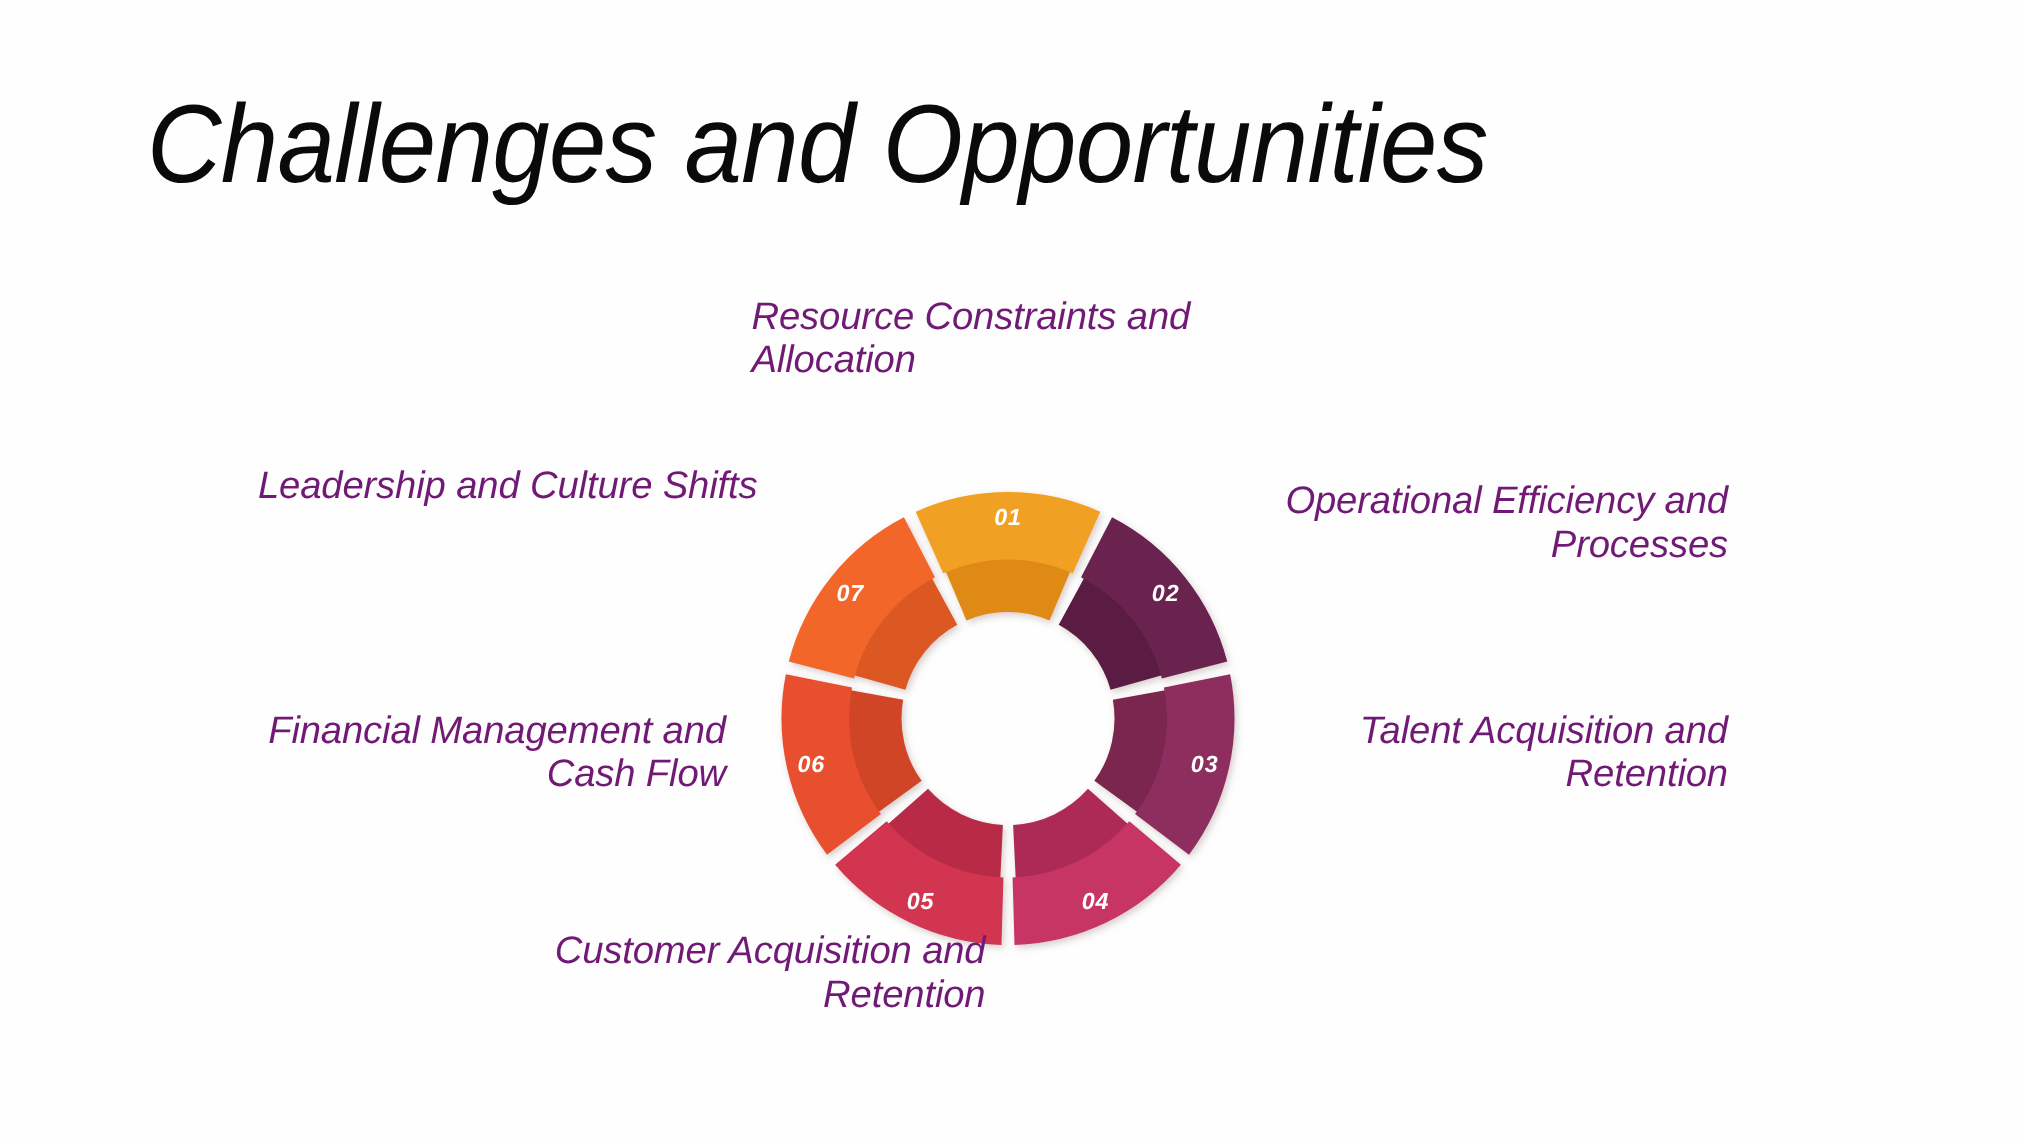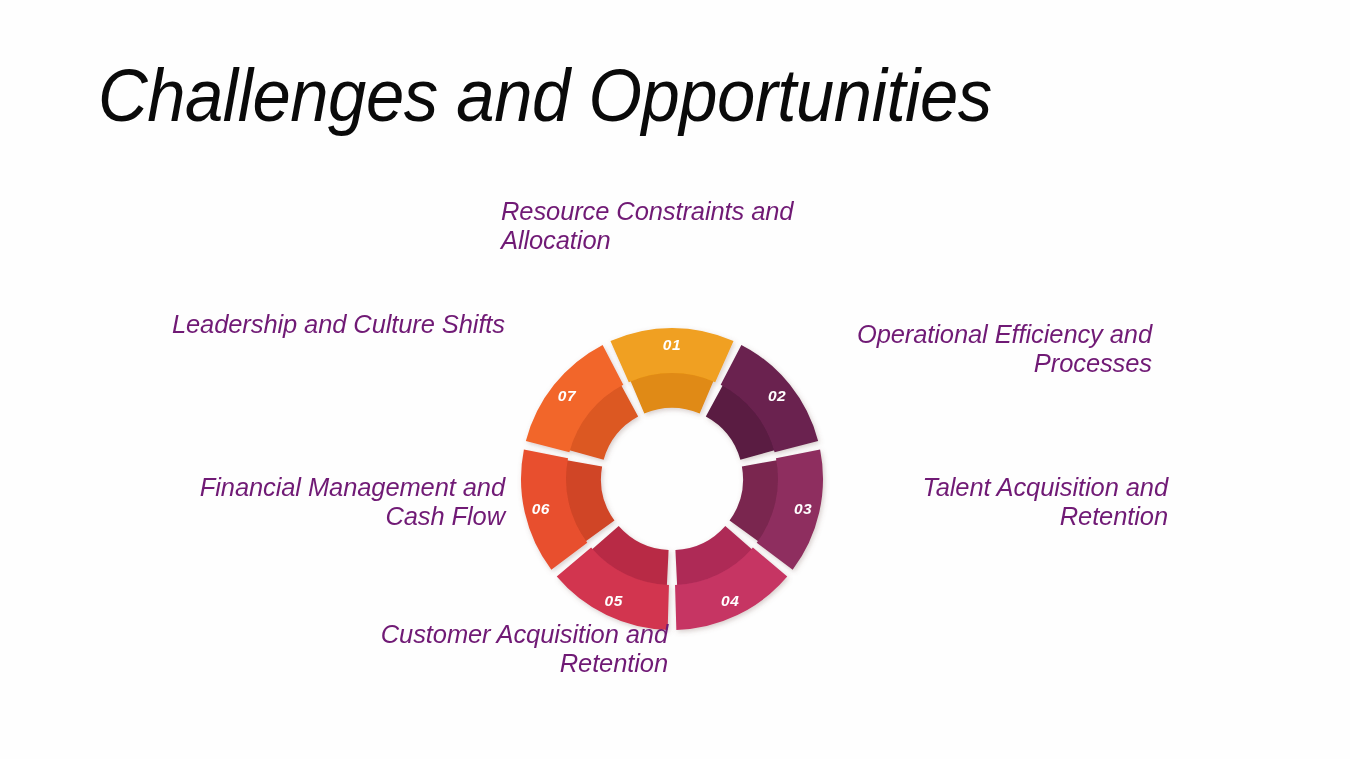--- a/index.html
+++ b/index.html
@@ -88,24 +88,24 @@
     line-height: 29px;
     color: #701a75;
     font-weight: 400;
     letter-spacing: -0.1px;
   }
   .label.r { text-align: right; }
   .label.l { text-align: right; }
 
   #label-01 { left: 501px; top: 197px; width: 380px; }
   #label-02 { left: 832px; top: 320px; width: 320px; }
-  #label-03 { left: 832px; top: 473px; width: 320px; margin-left: 16px; }
+  #label-03 { left: 832px; top: 473px; width: 320px; }
   #label-04 { left: 722px; top: 616px; width: 330px; }
-  #label-05 { left: 298px; top: 620px; width: 370px; }
-  #label-06 { left: 165px; top: 473px; width: 340px; }
+  #label-05 { left: 287px; top: 620px; width: 370px; }
+  #label-06 { left: 144px; top: 473px; width: 340px; }
   #label-07 { left: 165px; top: 310px; width: 340px; }
 </style>
 </head>
 <body style="background: rgb(254, 254, 254);">
 
 <div id="slide">
 
   <h1 id="slide-title">Challenges and Opportunities</h1>
 
   <div id="donut-wrap">

